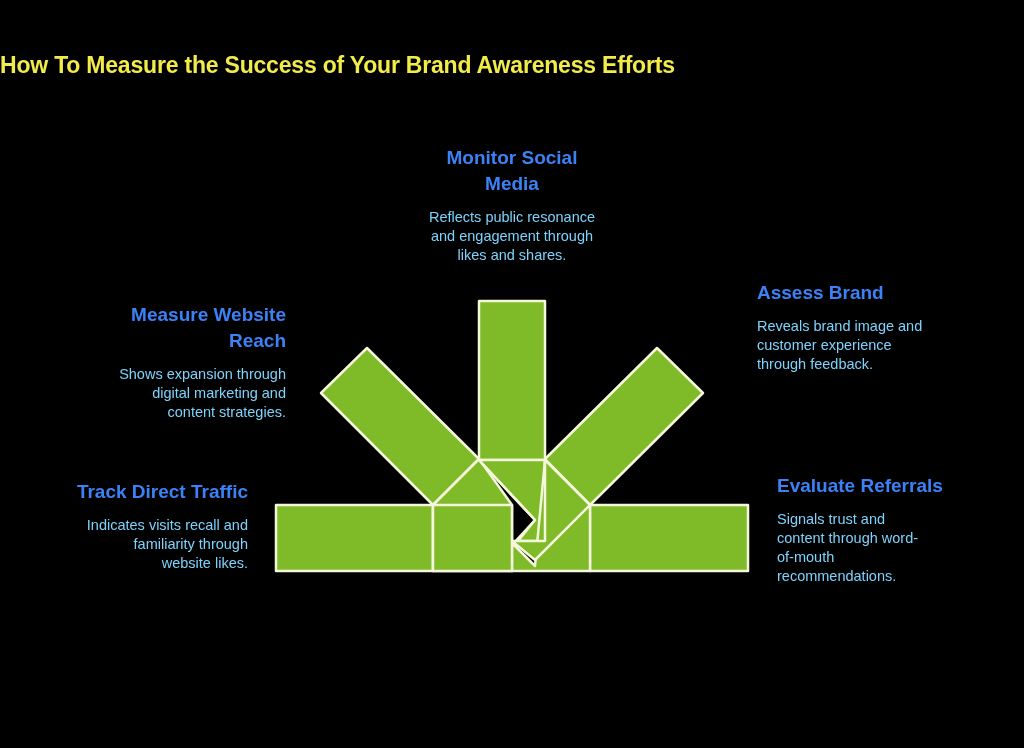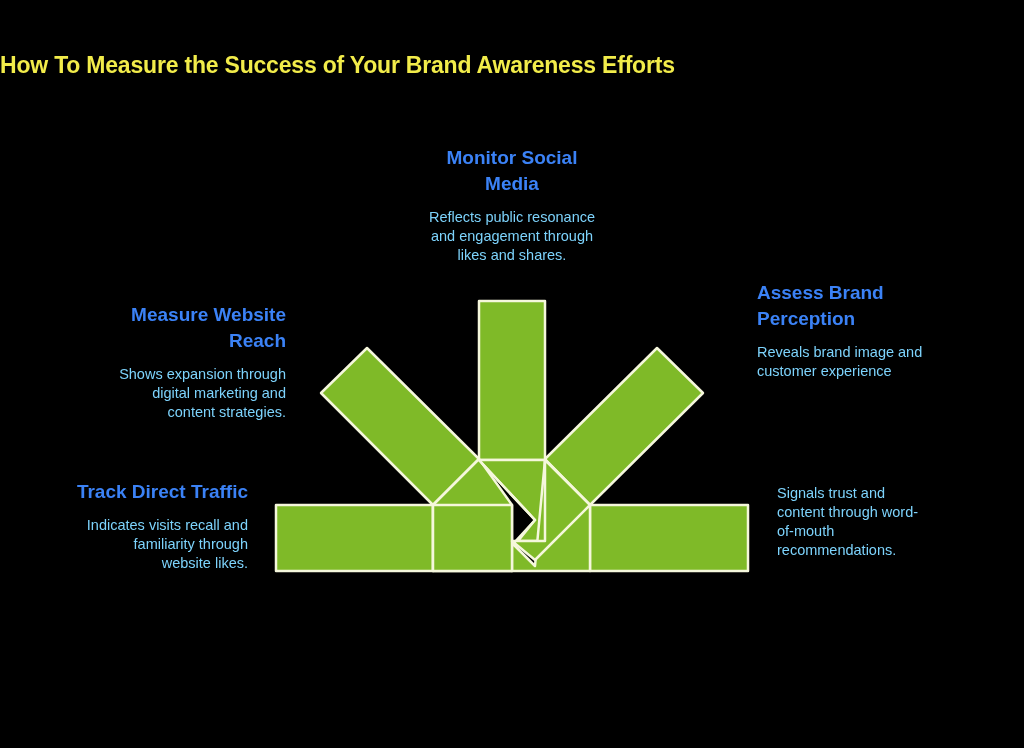--- a/index.html
+++ b/index.html
@@ -105,39 +105,42 @@
   <div class="desc">
     <div>Shows expansion through</div>
     <div>digital marketing and</div>
     <div>content strategies.</div>
   </div>
 </div>
 
 <div class="block align-left" id="blk-perception">
   <div class="heading">
     <div>Assess Brand</div>
-    <div>Perception</div>
   </div>
   <div class="desc">
     <div>Reveals brand image and</div>
     <div>customer experience</div>
+    <div>through feedback.</div>
   </div>
 </div>
 
 <div class="block align-right" id="blk-traffic">
   <div class="heading">
     <div>Track Direct Traffic</div>
   </div>
   <div class="desc">
     <div>Indicates visits recall and</div>
     <div>familiarity through</div>
     <div>website likes.</div>
   </div>
 </div>
 
 <div class="block align-left" id="blk-referrals">
+  <div class="heading">
+    <div>Evaluate Referrals</div>
+  </div>
   <div class="desc">
     <div>Signals trust and</div>
     <div>content through word-</div>
     <div>of-mouth</div>
     <div>recommendations.</div>
   </div>
 </div>
 
 </body></html>

